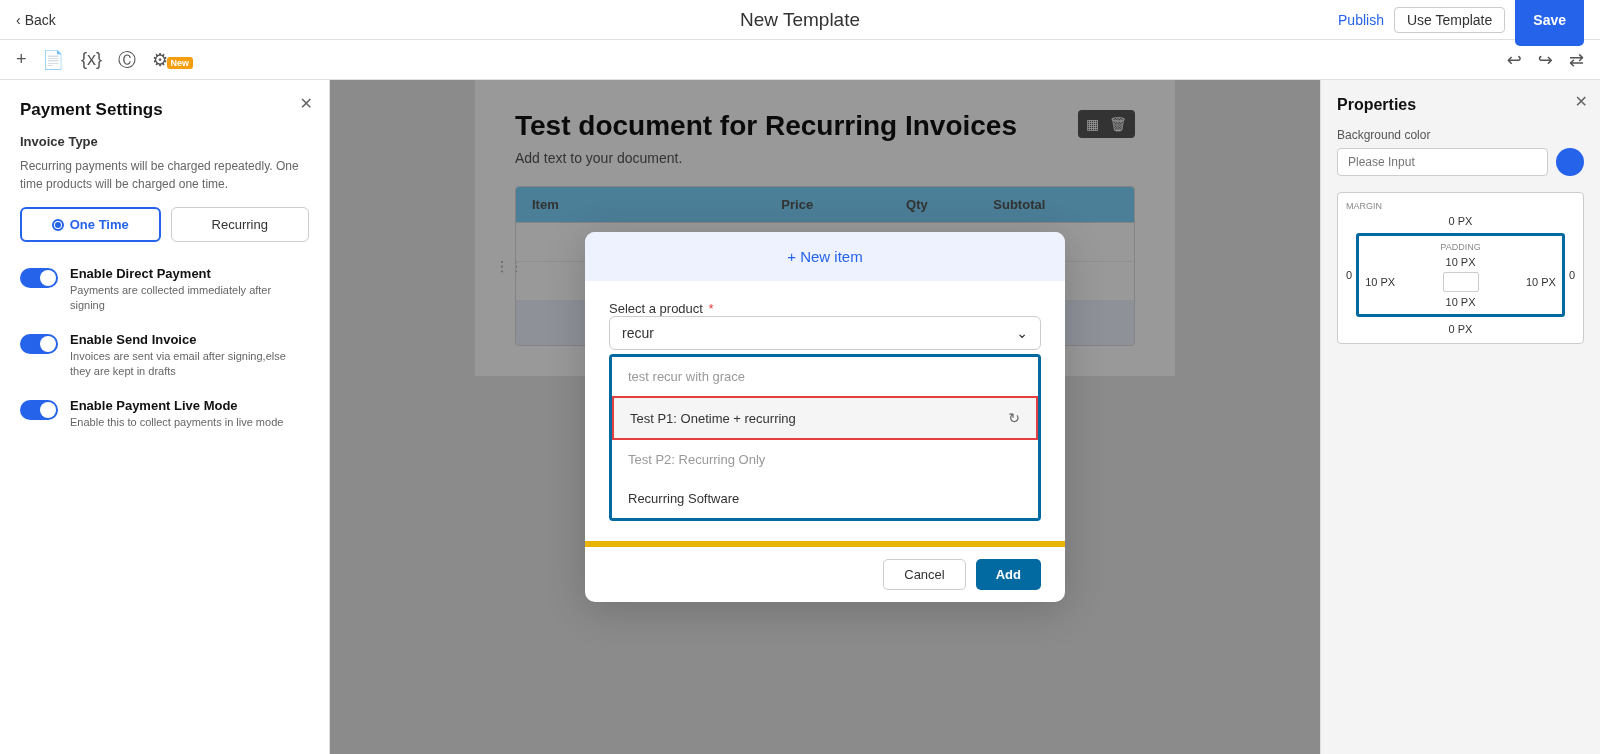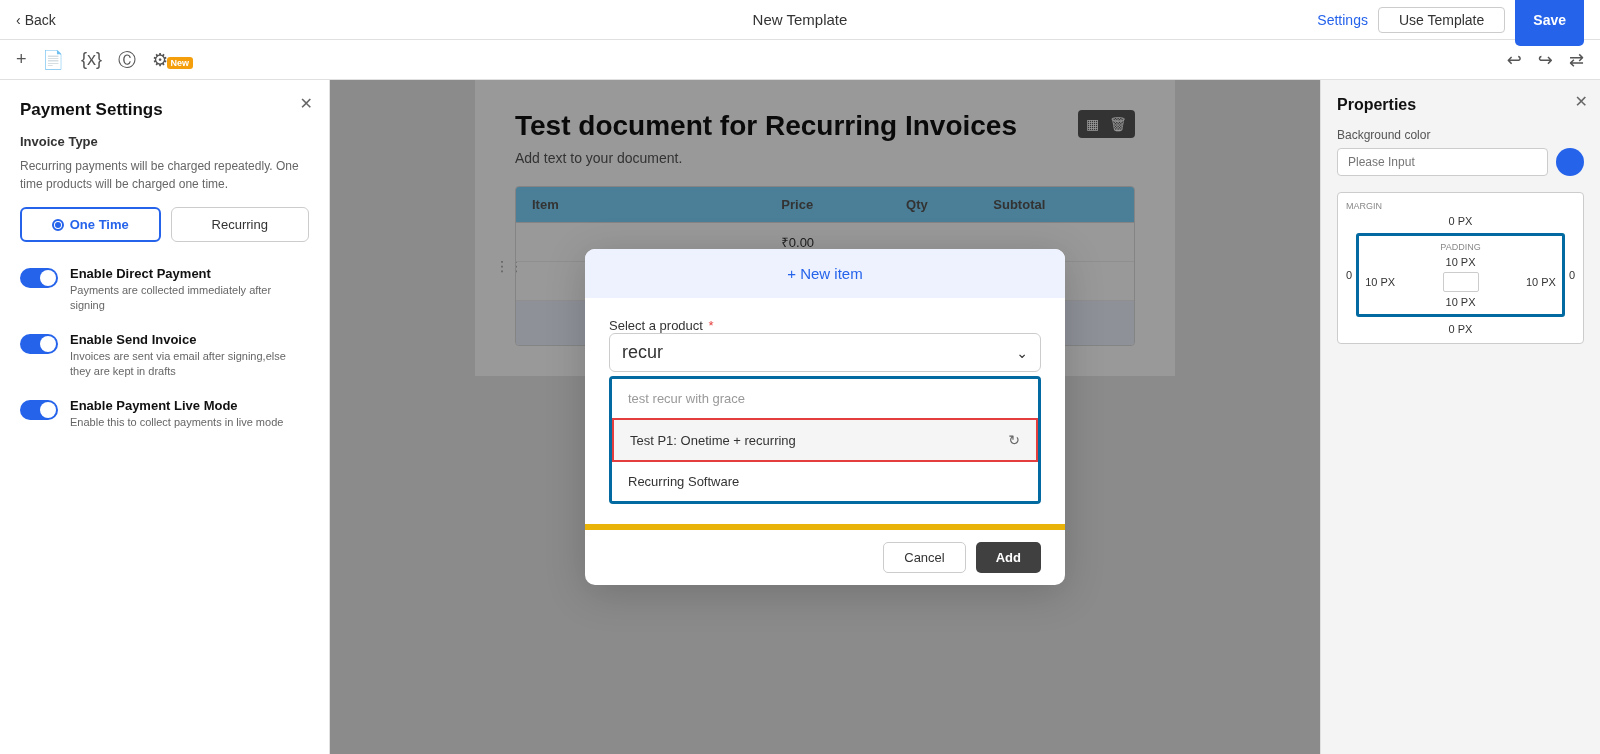--- a/index.html
+++ b/index.html
@@ -6,24 +6,24 @@
     body { font-family: -apple-system, BlinkMacSystemFont, 'Segoe UI', sans-serif; background: #f0f0f0; width: 1600px; height: 754px; overflow: hidden; position: relative; }
 
     
     .top-bar {
       display: flex; align-items: center; justify-content: space-between;
       background: #fff; border-bottom: 1px solid #e0e0e0;
       height: 40px; padding: 0 16px; position: relative; z-index: 10;
     }
     .top-bar-left { display: flex; align-items: center; gap: 6px; }
     .back-btn { display: flex; align-items: center; gap: 4px; font-size: 14px; color: #333; cursor: pointer; background: none; border: none; }
-    .top-bar-title { position: absolute; left: 50%; transform: translateX(-50%); font-size: 15px; color: #333; font-weight: 500; }
+    .top-bar-title { position: absolute; left: 50%; transform: translateX(-50%); font-size: 19px; color: #333; font-weight: 500; }
     .top-bar-right { display: flex; align-items: center; gap: 10px; }
     .publish-btn { background: none; border: none; color: #2563eb; font-size: 14px; font-weight: 500; cursor: pointer; }
-    .use-template-btn { background: none; border: 1px solid #ccc; color: #333; font-size: 14px; padding: 4px 20px; border-radius: 4px; cursor: pointer; }
+    .use-template-btn { background: none; border: 1px solid #ccc; color: #333; font-size: 14px; padding: 4px 12px; border-radius: 4px; cursor: pointer; }
     .save-btn { background: #2563eb; color: #fff; border: none; font-size: 14px; font-weight: 600; padding: 18px 18px; border-radius: 5px; cursor: pointer; }
 
     
     .toolbar {
       background: #fff; border-bottom: 1px solid #e0e0e0;
       height: 40px; display: flex; align-items: center; padding: 0 16px; gap: 16px; z-index: 9; position: relative;
     }
     .toolbar-icon { font-size: 18px; cursor: pointer; color: #555; }
     .toolbar-new-badge { background: #f59e0b; color: #fff; font-size: 9px; font-weight: 700; padding: 1px 4px; border-radius: 3px; margin-left: -6px; margin-top: -12px; }
     .toolbar-right { margin-left: auto; display: flex; align-items: center; gap: 16px; }
@@ -86,44 +86,44 @@
 
     
     .overlay { position: absolute; top: 0; left: 0; right: 0; bottom: 0; background: rgba(0,0,0,0.4); z-index: 100; display: flex; align-items: center; justify-content: center; }
     .modal { background: #fff; border-radius: 10px; width: 480px; max-height: 520px; overflow: hidden; box-shadow: 0 8px 40px rgba(0,0,0,0.18); }
     .modal-new-item { background: #eef2ff; padding: 16px; display: flex; align-items: center; justify-content: center; }
     .modal-new-item-btn { background: none; border: none; color: #2563eb; font-size: 15px; font-weight: 500; cursor: pointer; display: flex; align-items: center; gap: 6px; }
     .modal-body { padding: 20px 24px; }
     .modal-label { font-size: 13px; color: #333; font-weight: 500; }
     .required { color: #e53e3e; margin-left: 2px; }
     .modal-search { width: 100%; border: 1px solid #ccc; border-radius: 6px; padding: 8px 12px; font-size: 14px; color: #333; display: flex; align-items: center; justify-content: space-between; cursor: pointer; background: #fff; }
-    .modal-search-input { border: none; outline: none; width: 100%; font-size: 18px; color: #333; }
+    .modal-search-input { border: none; outline: none; width: 100%; font-size: 14px; color: #333; }
     .dropdown-list { border: 3px solid #0369a1; border-radius: 4px; margin-top: 4px; overflow: hidden; }
     .dropdown-item { padding: 12px 16px; font-size: 13px; color: #333; cursor: pointer; background: #fff; }
     .dropdown-item.selected-item { background: #f5f5f5; border: 2px solid #e53e3e; display: flex; align-items: center; justify-content: space-between; }
     .dropdown-item-gray { color: #999; }
     .refresh-icon { font-size: 14px; color: #666; }
 
     .modal-footer { padding: 12px 24px; display: flex; justify-content: flex-end; gap: 10px; border-top: 6px solid #eab308; }
     .cancel-btn { background: #fff; border: 1px solid #ccc; color: #333; padding: 7px 20px; border-radius: 5px; font-size: 13px; cursor: pointer; }
-    .add-btn { background: #404040; color: #fff; border: none; padding: 7px 20px; border-radius: 5px; font-size: 13px; font-weight: 600; cursor: pointer; }
+    .add-btn { background: #0369a1; color: #fff; border: none; padding: 7px 20px; border-radius: 5px; font-size: 13px; font-weight: 600; cursor: pointer; }
   </style>
 </head>
 <body>
 
 <div class="top-bar">
   <div class="top-bar-left">
     <button class="back-btn">
       <span>‹</span>
       <span>Back</span>
     </button>
   </div>
   <div class="top-bar-title">New Template</div>
   <div class="top-bar-right">
-    <button class="publish-btn">Settings</button>
+    <button class="publish-btn">Publish</button>
     <button class="use-template-btn">Use Template</button>
     <button class="save-btn">Save</button>
   </div>
 </div>
 
 <div class="toolbar">
   <span class="toolbar-icon">+</span>
   <span class="toolbar-icon">📄</span>
   <span class="toolbar-icon">{x}</span>
   <span class="toolbar-icon">Ⓒ</span>
@@ -239,20 +239,23 @@
             <input class="modal-search-input" type="text" value="recur" style="">
             <span>⌄</span>
           </div>
           <div class="dropdown-list">
             <div class="dropdown-item dropdown-item-gray">
               <span>test recur with grace</span>
             </div>
             <div class="dropdown-item selected-item">
               <span>Test P1: Onetime + recurring</span>
               <span class="refresh-icon">↻</span>
+            </div>
+            <div class="dropdown-item dropdown-item-gray">
+              <span>Test P2: Recurring Only</span>
             </div>
             <div class="dropdown-item">
               <span>Recurring Software</span>
             </div>
           </div>
         </div>
         <div class="modal-footer">
           <button class="cancel-btn">Cancel</button>
           <button class="add-btn">Add</button>
         </div>

